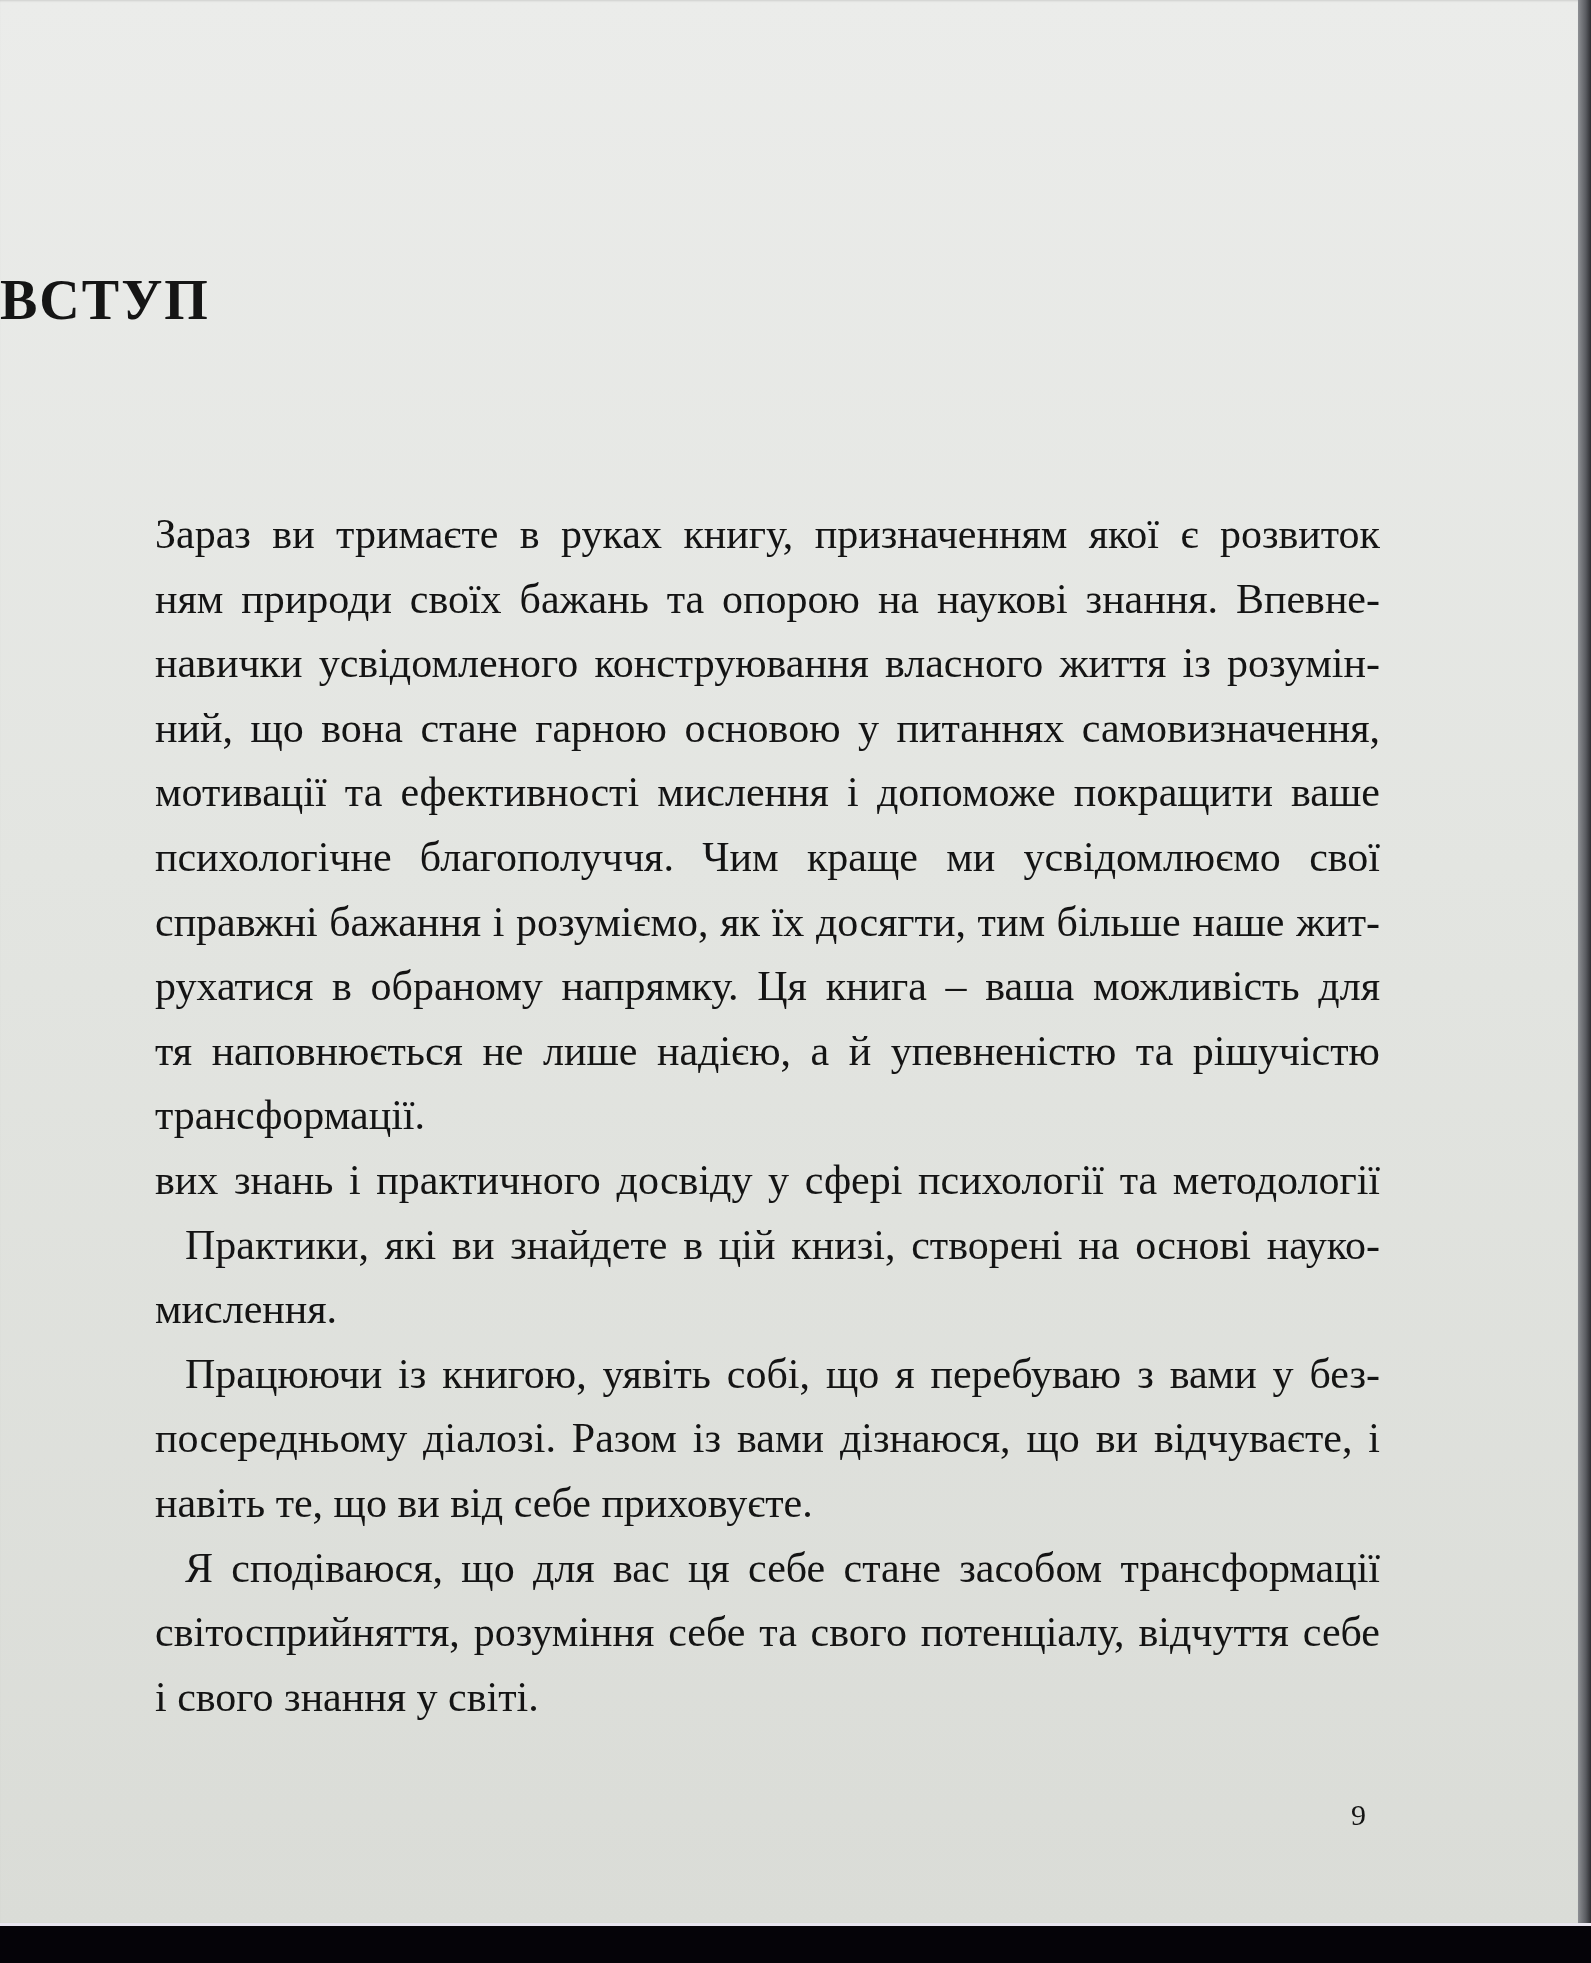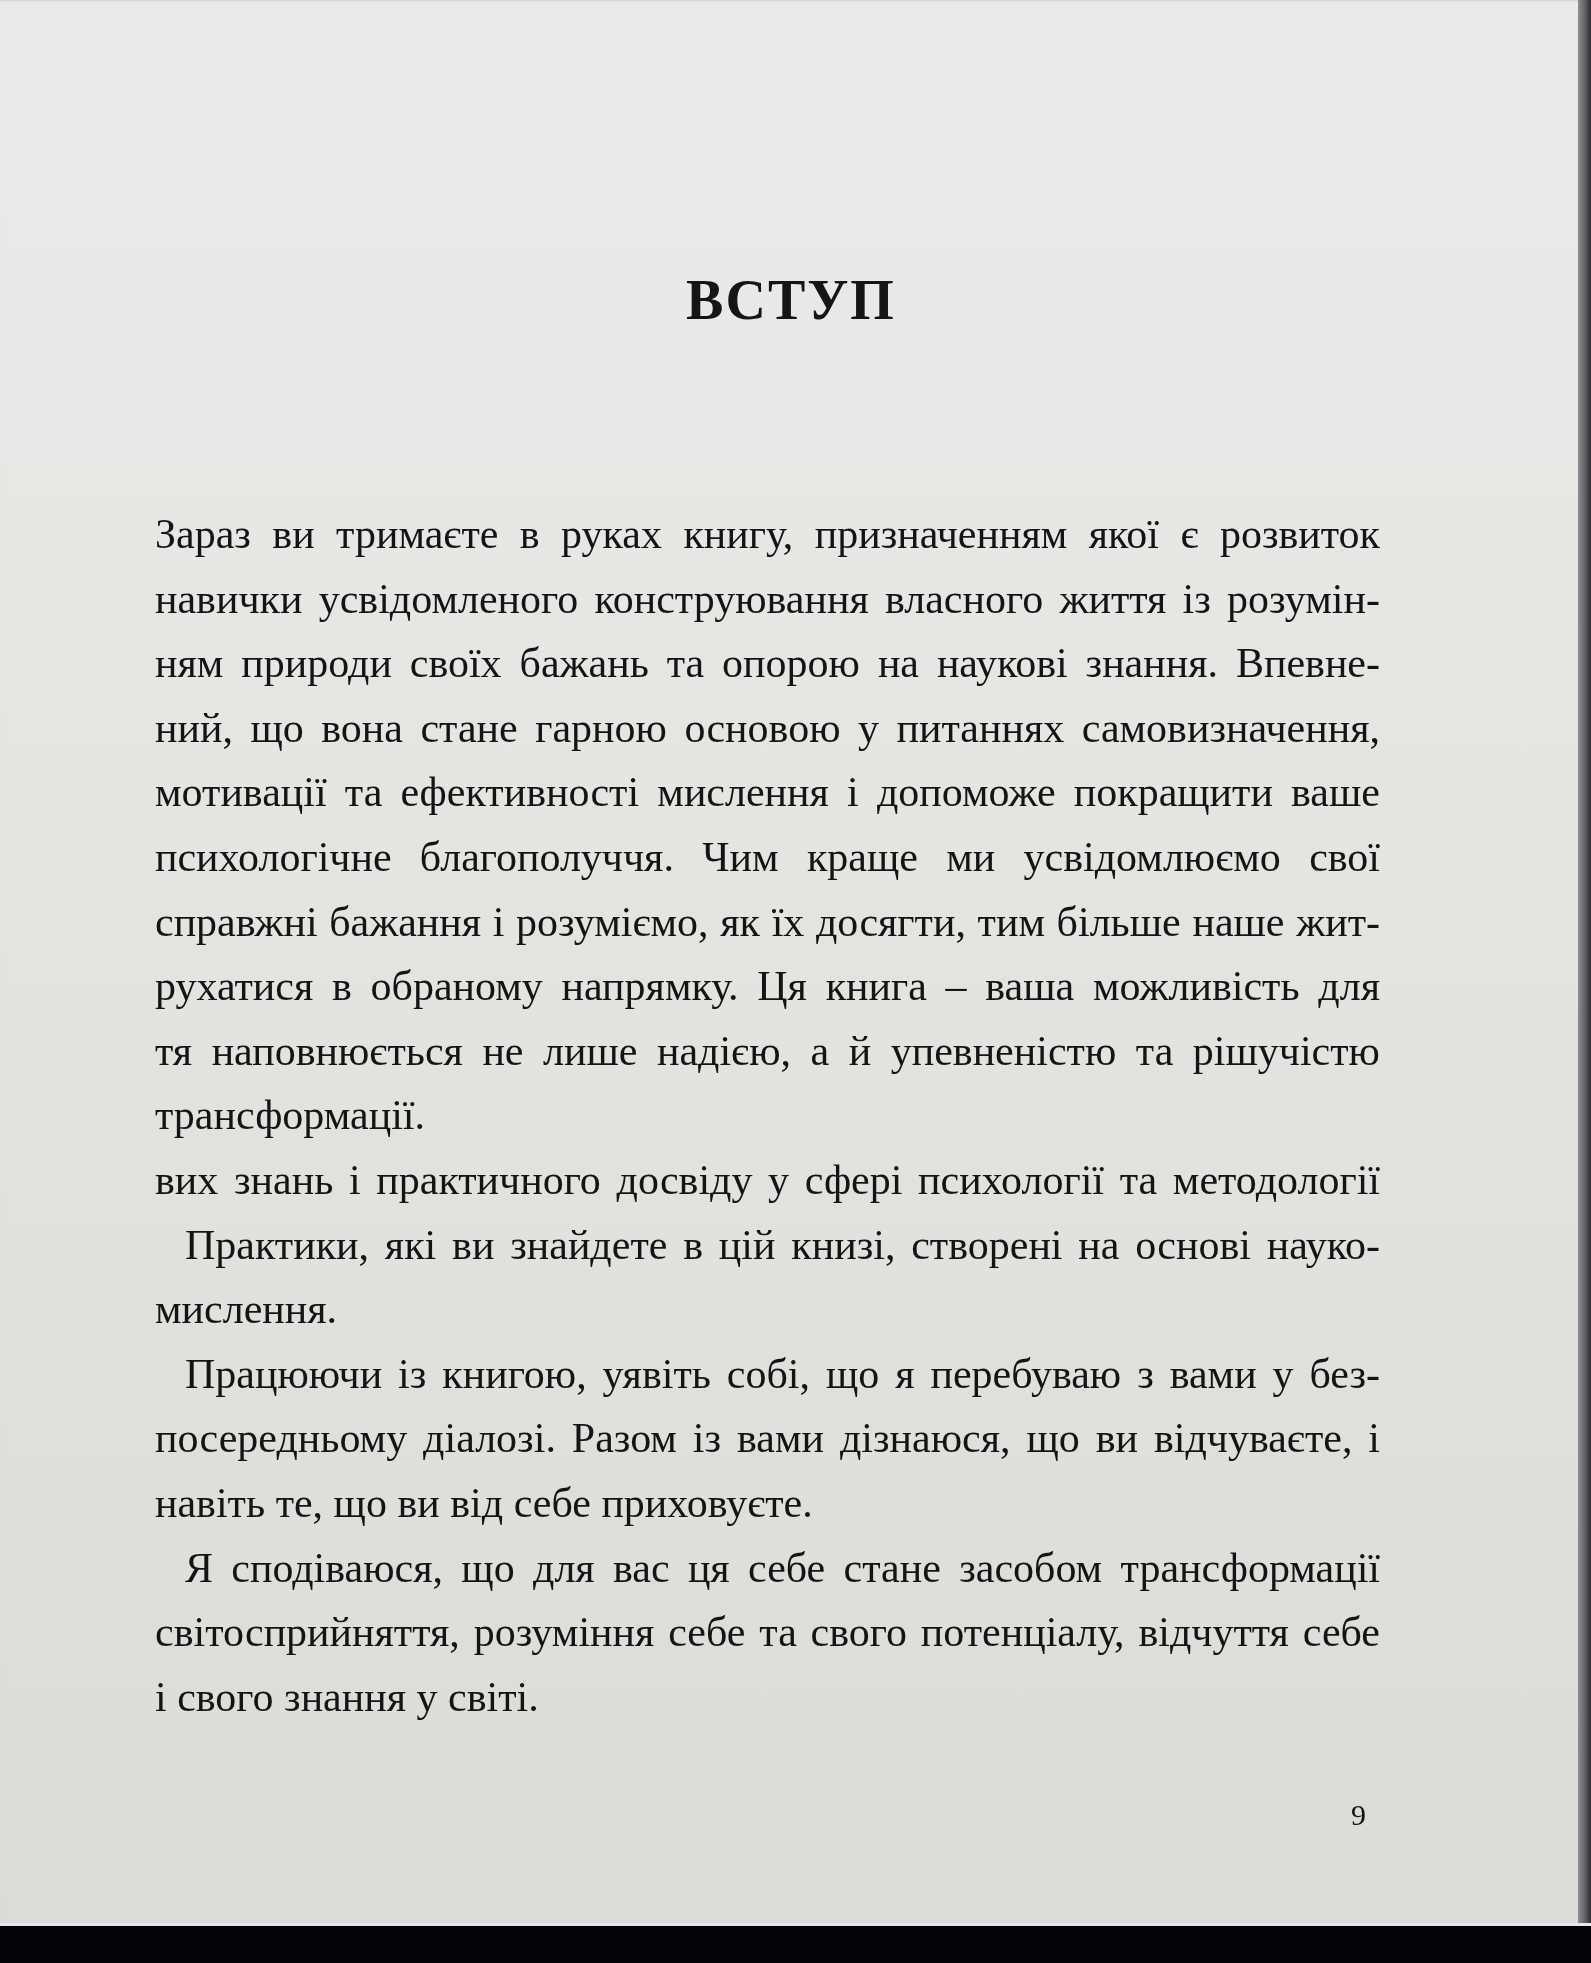--- a/index.html
+++ b/index.html
@@ -41,21 +41,21 @@
       top: 1926px;
       width: 1591px;
       height: 37px;
       background: #050308;
     }
     .title {
       position: absolute;
       left: 0;
       top: 234px;
       width: 1582px;
-      text-align: center;
+      text-align: left;
       font-family: "Liberation Serif", "DejaVu Serif", serif;
       font-size: 56px;
       letter-spacing: 2px;
       color: #151515;
       line-height: 1;
     }
     .body {
       position: absolute;
       left: 155px;
       top: 502px;
@@ -92,22 +92,22 @@
 </head>
 <body>
 
 <div class="page">
   <h1 class="title">ВСТУП</h1>
 
   <div class="body">
 
     <div>
       <span class="line">Зараз ви тримаєте в руках книгу, призначенням якої є розвиток</span>
+      <span class="line">ням природи своїх бажань та опорою на наукові знання. Впевне-</span>
       <span class="line">навички усвідомленого конструювання власного життя із розумін-</span>
-      <span class="line">ням природи своїх бажань та опорою на наукові знання. Впевне-</span>
       <span class="line">ний, що вона стане гарною основою у питаннях самовизначення,</span>
       <span class="line">мотивації та ефективності мислення і допоможе покращити ваше</span>
       <span class="line">психологічне благополуччя. Чим краще ми усвідомлюємо свої</span>
       <span class="line">справжні бажання і розуміємо, як їх досягти, тим більше наше жит-</span>
       <span class="line">рухатися в обраному напрямку. Ця книга – ваша можливість для</span>
       <span class="line">тя наповнюється не лише надією, а й упевненістю та рішучістю</span>
       <span class="line last">трансформації.</span>
     </div>
 
     <div>

